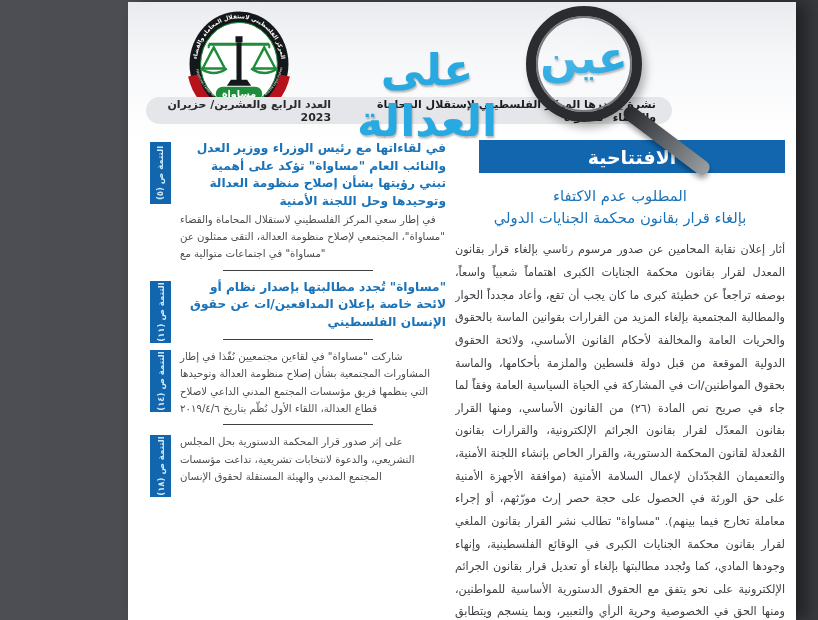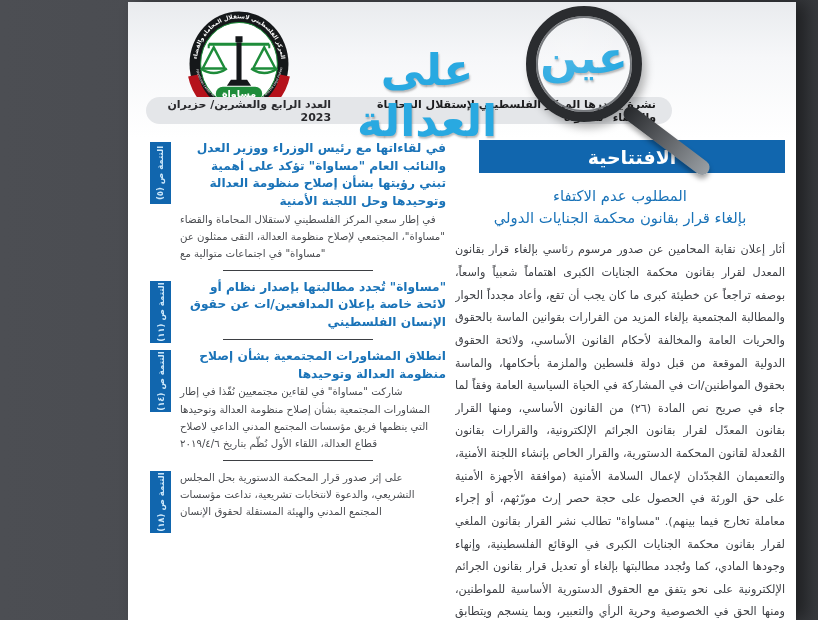--- a/index.html
+++ b/index.html
@@ -145,21 +145,20 @@
         <span>التتمة ص (١١)</span>
       </div>
       <div class="news-title">"مساواة" تُجدد مطالبتها بإصدار نظام أو لائحة خاصة بإعلان المدافعين/ات عن حقوق الإنسان الفلسطيني</div>
     </div>
     <hr class="item-sep">
 
     <div class="news-item">
       <div class="cont-tab">
         <span>التتمة ص (١٤)</span>
       </div>
-      <div class="news-title">انطلاق المشاورات المجتمعية بشأن إصلاح منظومة العدالة وتوحيدها</div>
       <div class="news-body">شاركت "مساواة" في لقاءين مجتمعيين نُفّذا في إطار المشاورات المجتمعية بشأن إصلاح منظومة العدالة وتوحيدها التي ينظمها فريق مؤسسات المجتمع المدني الداعي لاصلاح قطاع العدالة، اللقاء الأول نُظّم بتاريخ ٢٠١٩/٤/٦</div>
     </div>
     <hr class="item-sep">
 
     <div class="news-item">
       <div class="cont-tab">
         <span>التتمة ص (١٨)</span>
       </div>
       <div class="news-body">على إثر صدور قرار المحكمة الدستورية بحل المجلس التشريعي، والدعوة لانتخابات تشريعية، تداعت مؤسسات المجتمع المدني والهيئة المستقلة لحقوق الإنسان</div>
     </div>

